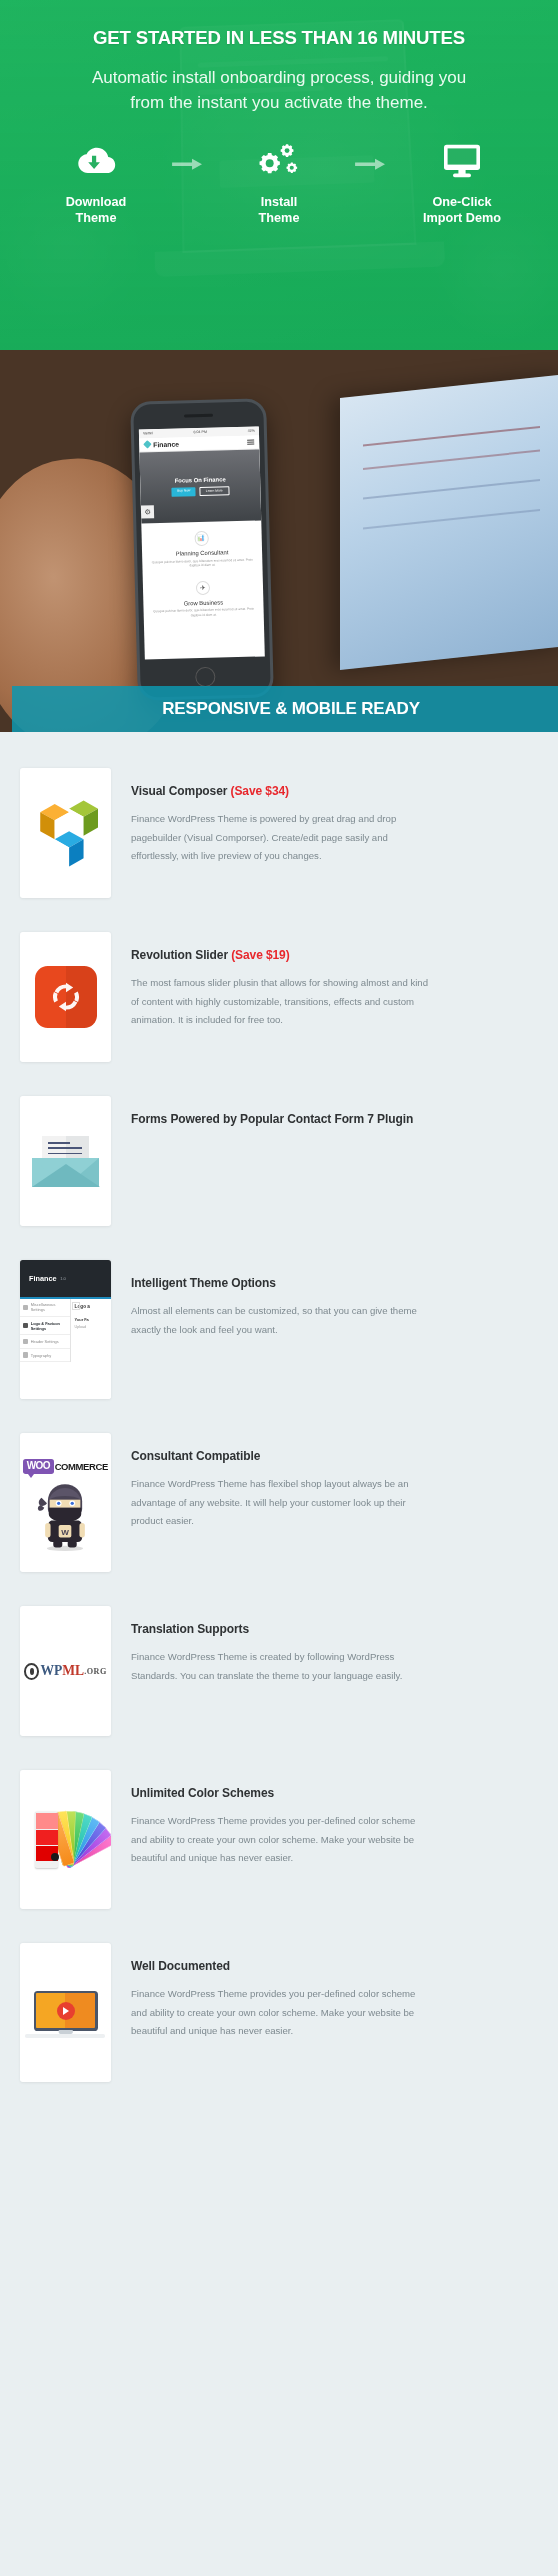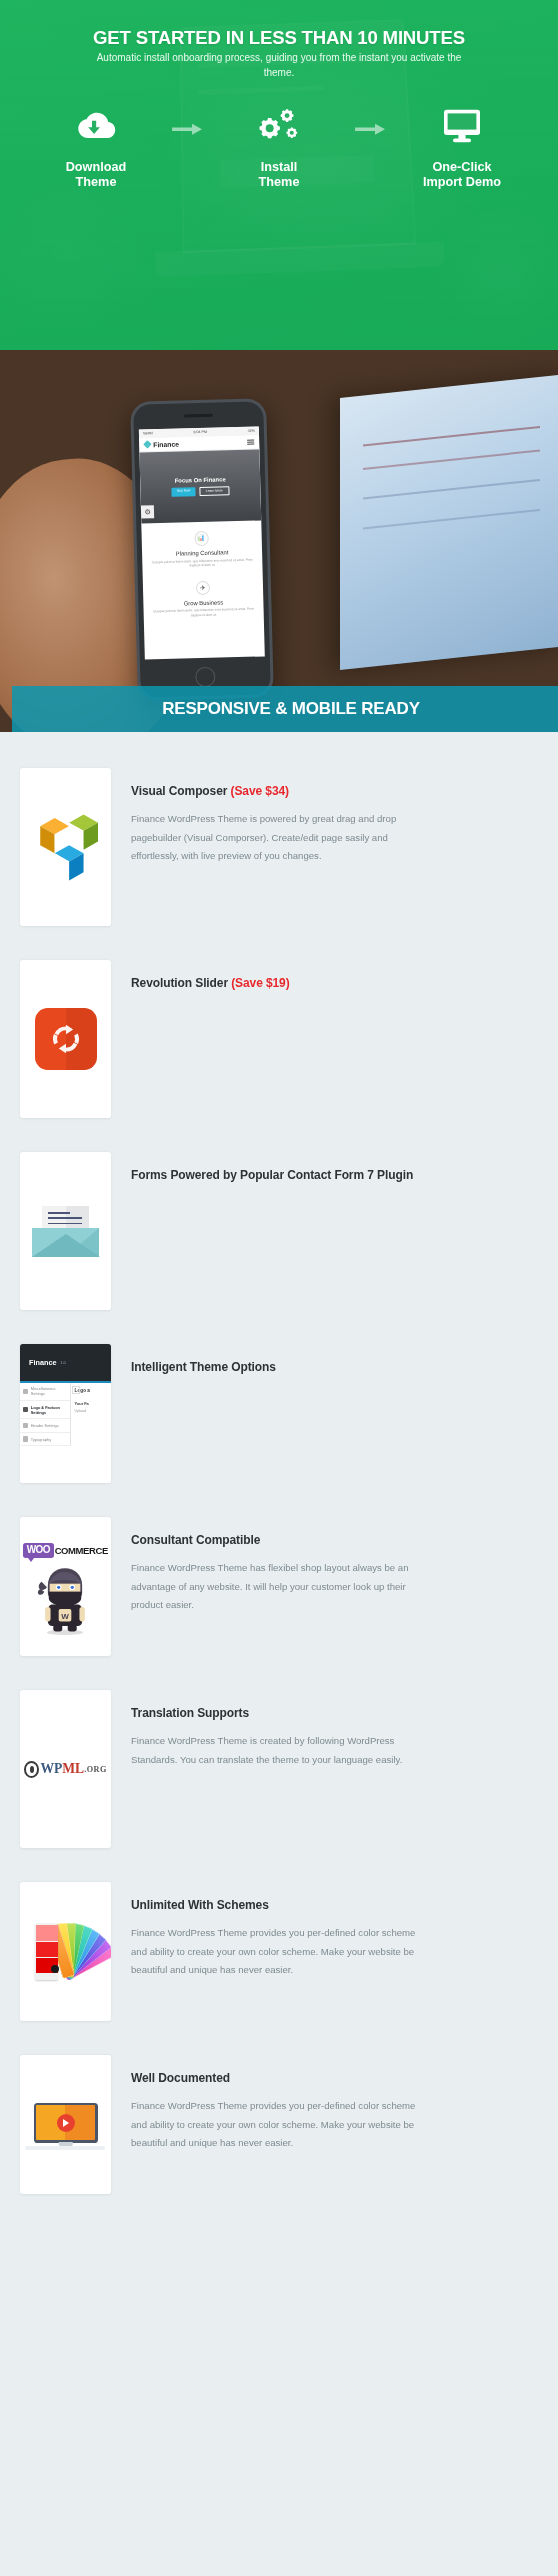--- a/index.html
+++ b/index.html
@@ -37,21 +37,21 @@
   }
   .hero-lapline{ position:absolute; left:16.3px; right:16.3px; height:4.5px; background:rgba(255,255,255,.10); border-radius:2.7px;}
   .hero-overlay{ position:absolute; inset:0; background:linear-gradient(180deg, rgba(26,175,90,.72), rgba(24,170,88,.82)); }
 
   .hero-inner { position:relative; z-index:3; padding-top:27px; text-align:center; }
   .hero-title {
     color:#ffffff; font-size:18.6px; font-weight:bold; letter-spacing:-0.2px;
     text-shadow:0 0.9px 1.8px rgba(0,0,0,.12);
   }
   .hero-sub {
-    margin:2px auto 0; width:390px; color:#eafaf0; font-size:10px; line-height:1.45;
+    margin:17px auto 0; width:390px; color:#eafaf0; font-size:17px; line-height:1.45;
     font-weight:300;
   }
 
   .steps {
     position:relative; z-index:3; margin-top:23.6px;
     display:flex; align-items:flex-start; justify-content:center; gap:0;
   }
   .step { width:136px; text-align:center; }
   .step-icon { height:45px; display:flex; align-items:center; justify-content:center; }
   .step-label {
@@ -141,21 +141,21 @@
     background:rgba(14,150,175,.86);
     display:flex; align-items:center; justify-content:center;
   }
   .resp-band-t { color:#fff; font-size:17px; font-weight:bold; letter-spacing:-0.2px; }
 
   
   .features { background:#e9eff1; padding:36px 0 31px; }
   .feature { display:flex; padding:0 20px; margin-bottom:34px; }
   .feature:last-child{ margin-bottom:0; }
   .f-media {
-    width:91px; min-width:91px; height:158px; background:#fff;
+    width:91px; min-width:91px; height:130px; background:#fff;
     border-radius:2.7px; box-shadow:0 0.9px 2.7px rgba(0,0,0,.07);
     display:flex; align-items:center; justify-content:center; overflow:hidden;
   }
   .f-media.tall { height:139px; }
   .f-body { padding-left:20px; padding-top:14.5px; }
   .f-title {
     font-size:12px; font-weight:bold; color:#2f3234; line-height:1.35; letter-spacing:-0.1px;
   }
   .f-save { color:#e8272c; }
   .f-desc {
@@ -238,21 +238,21 @@
   <div class="hero-photo">
     <div class="hero-laptop">
       <div class="hero-lapline" style="top:36px"></div>
       <div class="hero-lapline" style="top:64px;right:82px"></div>
       <div class="hero-lapline" style="top:136px;left:36px;right:36px;height:27px"></div>
     </div>
   </div>
   <div class="hero-overlay"></div>
 
   <div class="hero-inner">
-    <h1 class="hero-title">GET STARTED IN LESS THAN 10 MINUTES</h1>
+    <h1 class="hero-title">GET STARTED IN LESS THAN 16 MINUTES</h1>
     <p class="hero-sub">Automatic install onboarding process, guiding you from the instant you activate the theme.</p>
 
     <div class="steps">
 
       <div class="step">
         <div class="step-icon">
           <svg width="42" height="33" viewBox="0 0 46 36">
             <path fill="#ffffff" d="M36.4 13.2C35.3 7.3 30.2 3 24 3c-4.9 0-9.2 2.8-11.3 7C7.6 10.6 3.6 15 3.6 20.3 3.6 26 8.2 30.6 14 30.6h21.2c4.9 0 8.8-4 8.8-8.9 0-4.6-3.5-8.3-7.6-8.5z"></path>
             <path fill="#27b062" d="M23.2 11.6h-4.6v7.1h-4.1l6.4 7.4 6.4-7.4h-4.1z"></path>
           </svg>
@@ -385,20 +385,21 @@
         <svg width="36" height="36" viewBox="0 0 40 40">
           <path fill="#ffffff" d="M20 6a14 14 0 0 0-12.6 8l4 1.9A9.6 9.6 0 0 1 20 10.4v4.3l8-5.2-8-5.2z" opacity=".95"></path>
           <path fill="#ffffff" d="M20 34a14 14 0 0 0 12.6-8l-4-1.9A9.6 9.6 0 0 1 20 29.6v-4.3l-8 5.2 8 5.2z" opacity=".95"></path>
           <path fill="#ffffff" d="M6.6 14.5A14 14 0 0 0 7 26l3.9-2a9.6 9.6 0 0 1-.3-7.6z" opacity=".95"></path>
           <path fill="#ffffff" d="M33.4 25.5A14 14 0 0 0 33 14l-3.9 2a9.6 9.6 0 0 1 .3 7.6z" opacity=".95"></path>
         </svg>
       </div>
     </div>
     <div class="f-body">
       <div class="f-title"><span>Revolution Slider </span><span class="f-save">(Save $19)</span></div>
+      <div class="f-desc">The most famous slider plusin that allows for showing almost and kind of content with highly customizable, transitions, effects and custom animation. It is included for free too.</div>
     </div>
   </div>
 
   <div class="feature">
     <div class="f-media">
       <div class="env">
         <div class="env-paper">
           <span class="env-line" style="top:6.4px;width:22px"></span>
           <span class="env-line" style="top:11.8px;width:34px"></span>
           <span class="env-line" style="top:17px;width:34px"></span>
@@ -447,20 +448,21 @@
             <div class="topt-l1">Logo a</div>
             <div class="topt-l2">Your Fa</div>
             <div class="topt-l3">Upload</div>
           </div>
         </div>
         <div class="topt-sq"></div>
       </div>
     </div>
     <div class="f-body">
       <div class="f-title"><span>Intelligent Theme Options</span><span class="f-save"></span></div>
+      <div class="f-desc">Almost all elements can be customized, so that you can give theme axactly the look and feel you want.</div>
     </div>
   </div>
 
   <div class="feature">
     <div class="f-media tall">
       <div class="woo-wrap">
         <div class="woo-logo">
           <span class="woo-box">WOO</span>
           <span class="woo-text">COMMERCE</span>
         </div>
@@ -521,21 +523,21 @@
         <i style="transform:rotate(-18deg);background:linear-gradient(180deg,#ffb35a,#f58a18)"></i>
         <div class="fan-card">
           <b style="background:#ff8a8a"></b>
             <b style="background:#f01f1f"></b>
             <b style="background:#e00000"></b>
           <div class="fan-dot"></div>
         </div>
       </div>
     </div>
     <div class="f-body">
-      <div class="f-title"><span>Unlimited With Schemes</span><span class="f-save"></span></div>
+      <div class="f-title"><span>Unlimited Color Schemes</span><span class="f-save"></span></div>
       <div class="f-desc">Finance WordPress Theme  provides you per-defined color scheme and ability to create your own color scheme. Make your website be beautiful and unique has never easier.</div>
     </div>
   </div>
 
   <div class="feature">
     <div class="f-media tall">
       <div class="lap">
         <div class="lap-screen">
             <div class="lap-inner">
               <span class="lap-play"></span>

